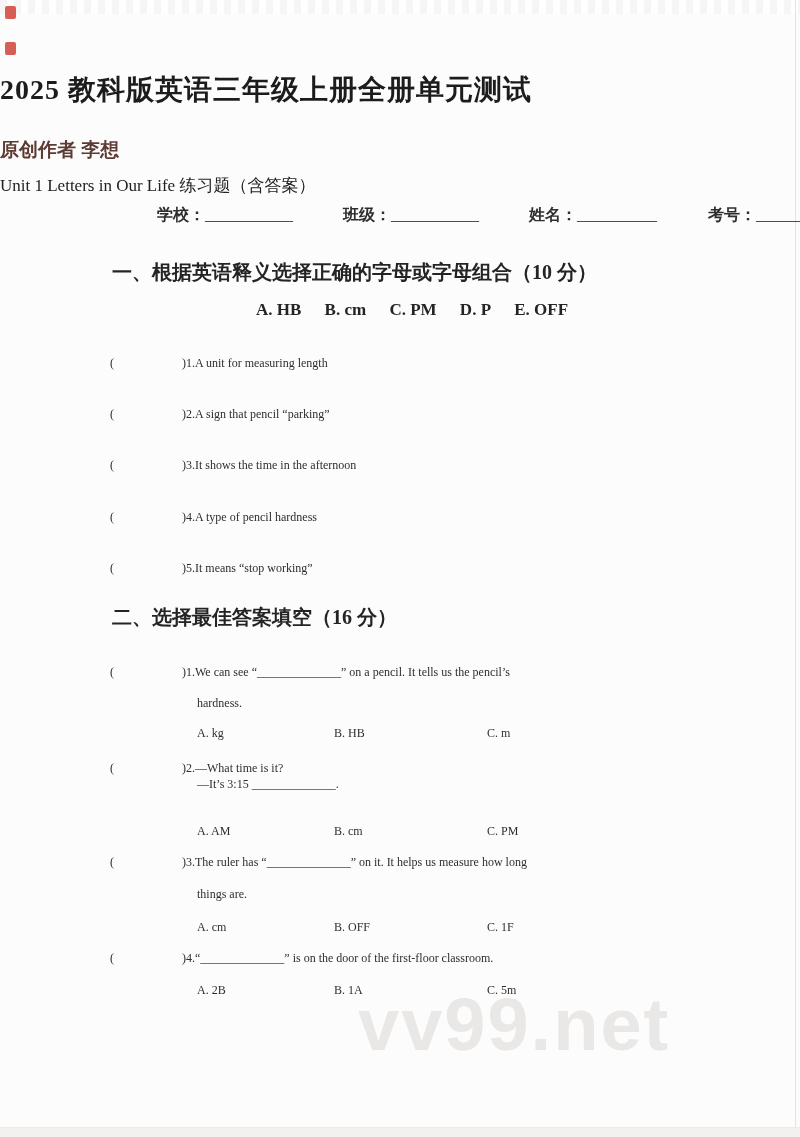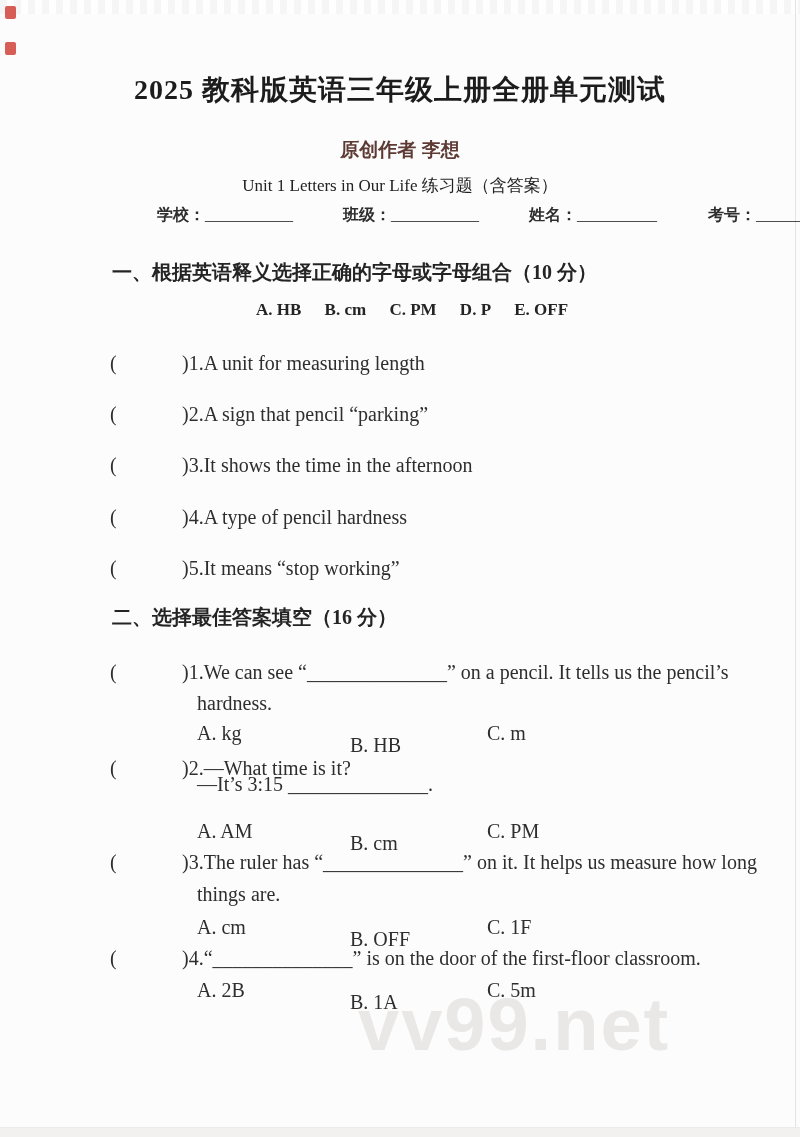--- a/index.html
+++ b/index.html
@@ -4,22 +4,22 @@
 <style>
   html,body{margin:0;padding:0;}
   body{
     position:relative;
     width:800px;height:1137px;
     background:#fcfcfc;
     font-family:"Liberation Serif","DejaVu Serif",serif;
     color:#2e2e2e;
     overflow:hidden;
   }
-  .line{position:absolute;white-space:nowrap;line-height:24px;font-size:20px;z-index:2;}
-  .centered{left:0;width:800px;text-align:center;}
+  .line{position:absolute;white-space:nowrap;line-height:24px;font-size:12px;z-index:2;}
+  .centered{left:0;width:800px;text-align:left;}
   .doc-title{
     top:72px;font-size:28px;font-weight:bold;color:#1c1c1c;
     letter-spacing:1px;line-height:36px;
   }
   .author-line{
     top:138px;font-size:19px;font-weight:bold;color:#5d3a33;
     font-family:"Liberation Sans","DejaVu Sans",sans-serif;
   }
   .unit-title{top:174px;font-size:17px;font-weight:normal;color:#222;}
   .info-line{top:203px;left:113px;font-size:16px;}
@@ -29,21 +29,21 @@
   .info-field.gap{margin-left:45px;}
   .sec-head{left:112px;font-weight:bold;font-size:20px;color:#242424;}
   .option-bank{left:256px;font-weight:bold;font-size:17px;color:#242424;}
   .option-bank .bank-item{margin-right:19px;}
   .q{left:110px;}
   .oparen{display:inline-block;width:72px;}
   .indent{left:197px;}
   .opt-row{left:110px;width:620px;height:24px;}
   .opt-row .opt{position:absolute;top:0;}
   .opt-row .o1{left:87px;}
-  .opt-row .o2{left:240px;margin-top:12px;}
+  .opt-row .o2{left:224px;}
   .opt-row .o3{left:377px;}
   .watermark{
     position:absolute;left:358px;top:982px;z-index:1;
     font-family:"Liberation Sans","DejaVu Sans",sans-serif;
     font-weight:bold;font-size:74px;letter-spacing:2px;
     color:rgba(185,178,174,0.28);
   }
   .stamp{position:absolute;left:5px;width:11px;height:13px;background:#cf4238;border-radius:2px;opacity:.85;z-index:3;}
   .stamp-1{top:6px;}
   .stamp-2{top:42px;}

